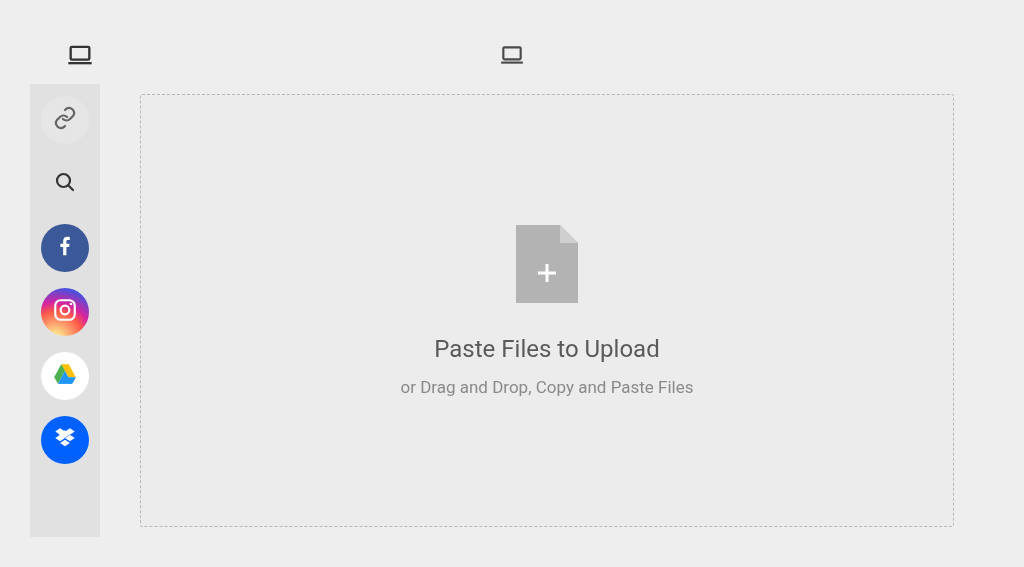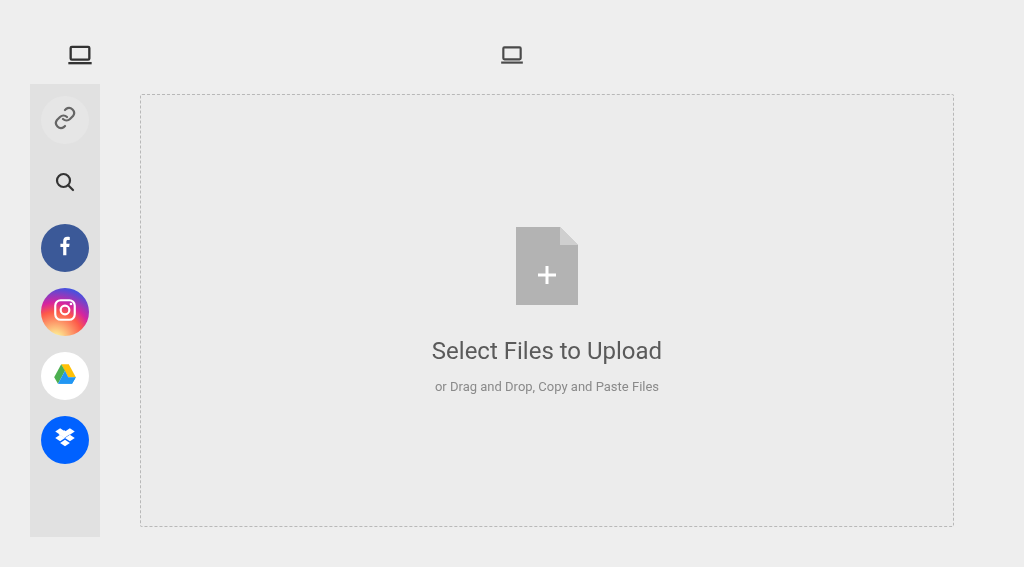--- a/index.html
+++ b/index.html
@@ -97,21 +97,21 @@
   }
 
   .dropzone-title {
     font-size: 24px;
     color: #5a5a5a;
     font-weight: 400;
     margin-bottom: 14px;
   }
 
   .dropzone-sub {
-    font-size: 13px;
+    font-size: 17px;
     color: #8a8a8a;
     font-weight: 400;
   }
 </style>
 </head>
 <body>
 
 <div class="outer">
 
   <div class="header">
@@ -198,19 +198,19 @@
     <div class="main">
       <div class="dropzone">
         <div class="file-icon-wrap">
           <svg width="62" height="78" viewBox="0 0 62 78">
             <path d="M0 0 H44 L62 18 V78 H0 Z" fill="#b3b3b3"></path>
             <path d="M44 0 L44 18 L62 18 Z" fill="#cfcfcf"></path>
             <line x1="22" y1="48" x2="40" y2="48" stroke="#fff" stroke-width="3"></line>
             <line x1="31" y1="39" x2="31" y2="57" stroke="#fff" stroke-width="3"></line>
           </svg>
         </div>
-        <div class="dropzone-title">Select Files to Upload</div>
+        <div class="dropzone-title">Paste Files to Upload</div>
         <div class="dropzone-sub">or Drag and Drop, Copy and Paste Files</div>
       </div>
     </div>
 
   </div>
 </div>
 
 </body></html>

